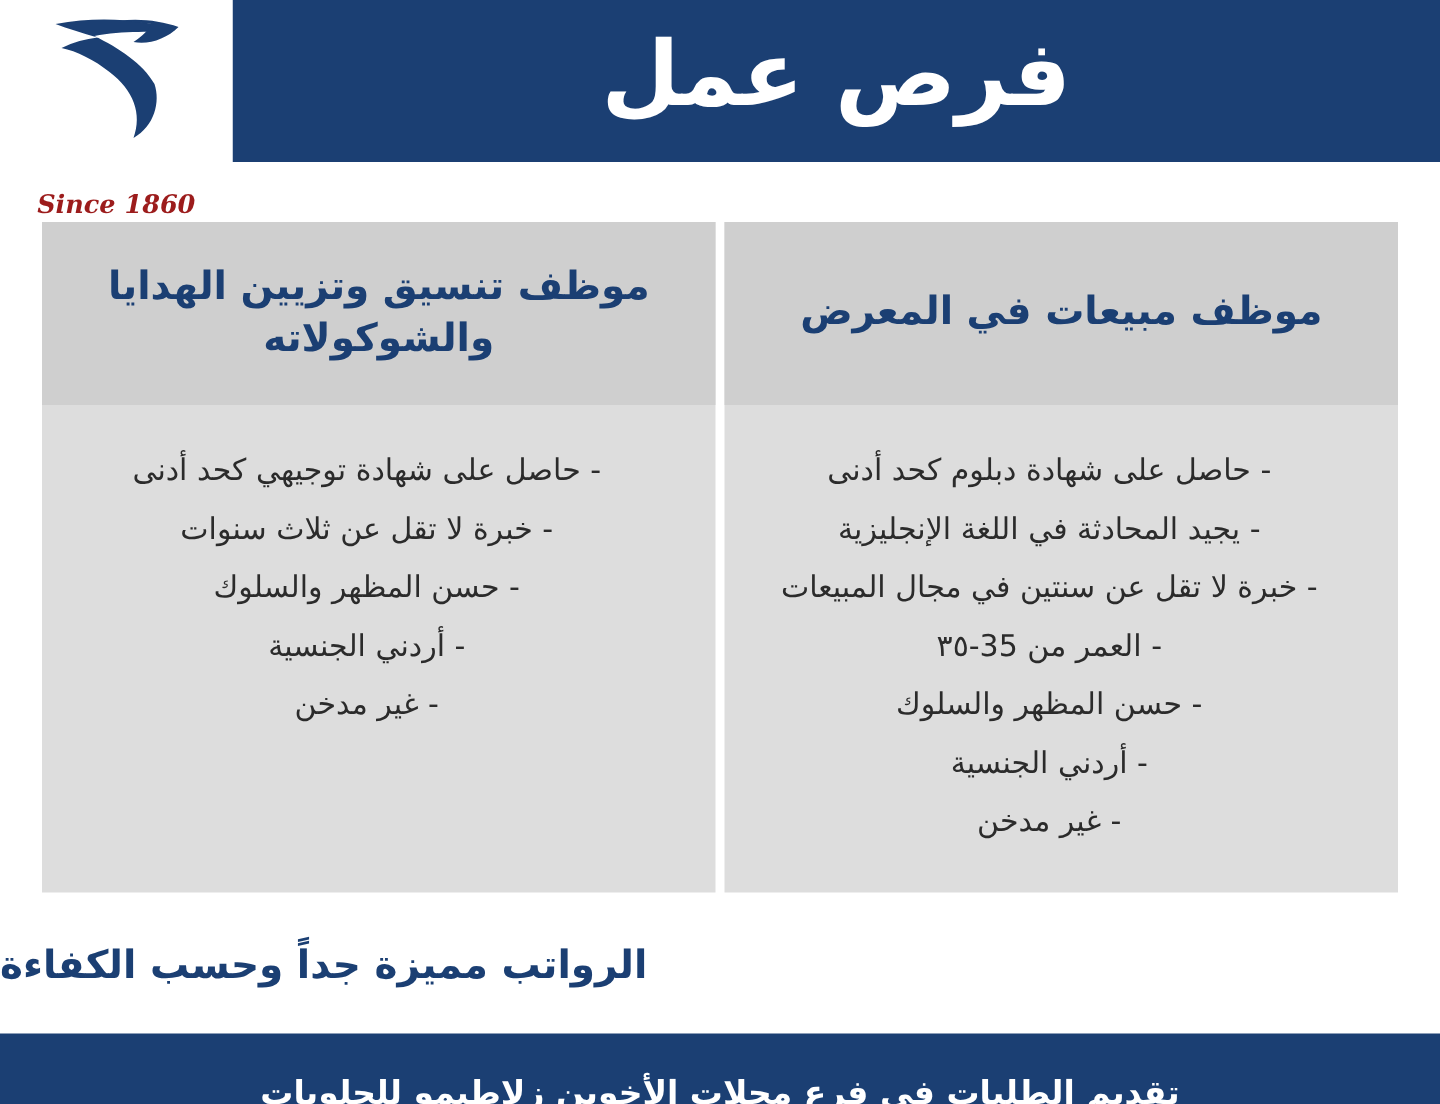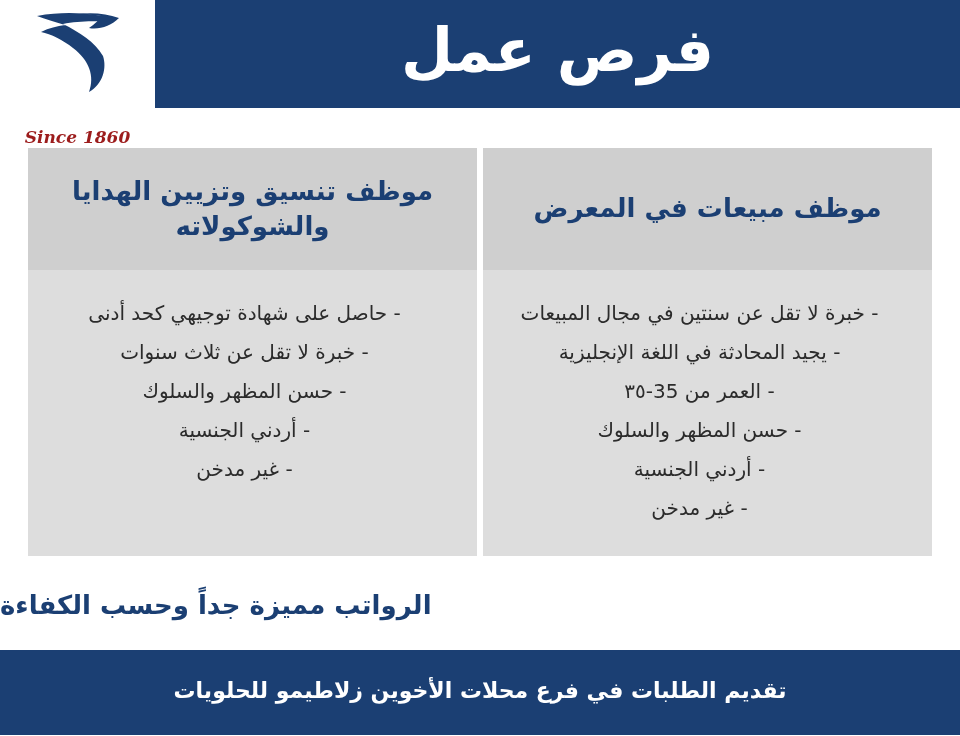--- a/index.html
+++ b/index.html
@@ -172,22 +172,23 @@
         <div class="req">- أردني الجنسية</div>
         <div class="req">- غير مدخن</div>
       </div>
     </div>
 
     <div class="card">
       <div class="card-head">
         <div class="card-title">موظف مبيعات في المعرض</div>
       </div>
       <div class="card-body">
+        <div class="req">- حاصل على شهادة دبلوم كحد أدنى</div>
+        <div class="req">- يجيد المحادثة في اللغة الإنجليزية</div>
         <div class="req">- خبرة لا تقل عن سنتين في مجال المبيعات</div>
-        <div class="req">- يجيد المحادثة في اللغة الإنجليزية</div>
         <div class="req">- العمر من 35-٣٥</div>
         <div class="req">- حسن المظهر والسلوك</div>
         <div class="req">- أردني الجنسية</div>
         <div class="req">- غير مدخن</div>
       </div>
     </div>
 
   </div>
 
   <div class="salary">الرواتب مميزة جداً وحسب الكفاءة</div>

